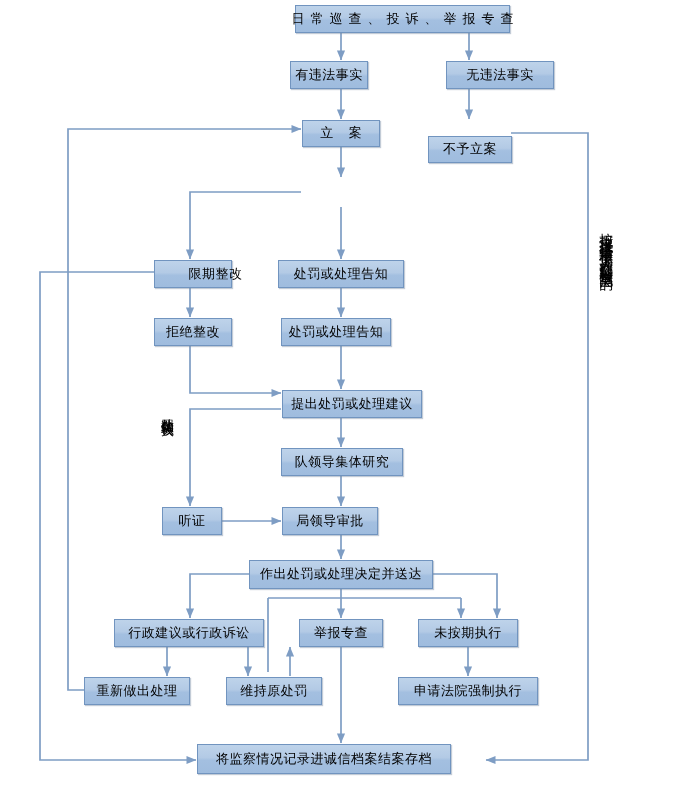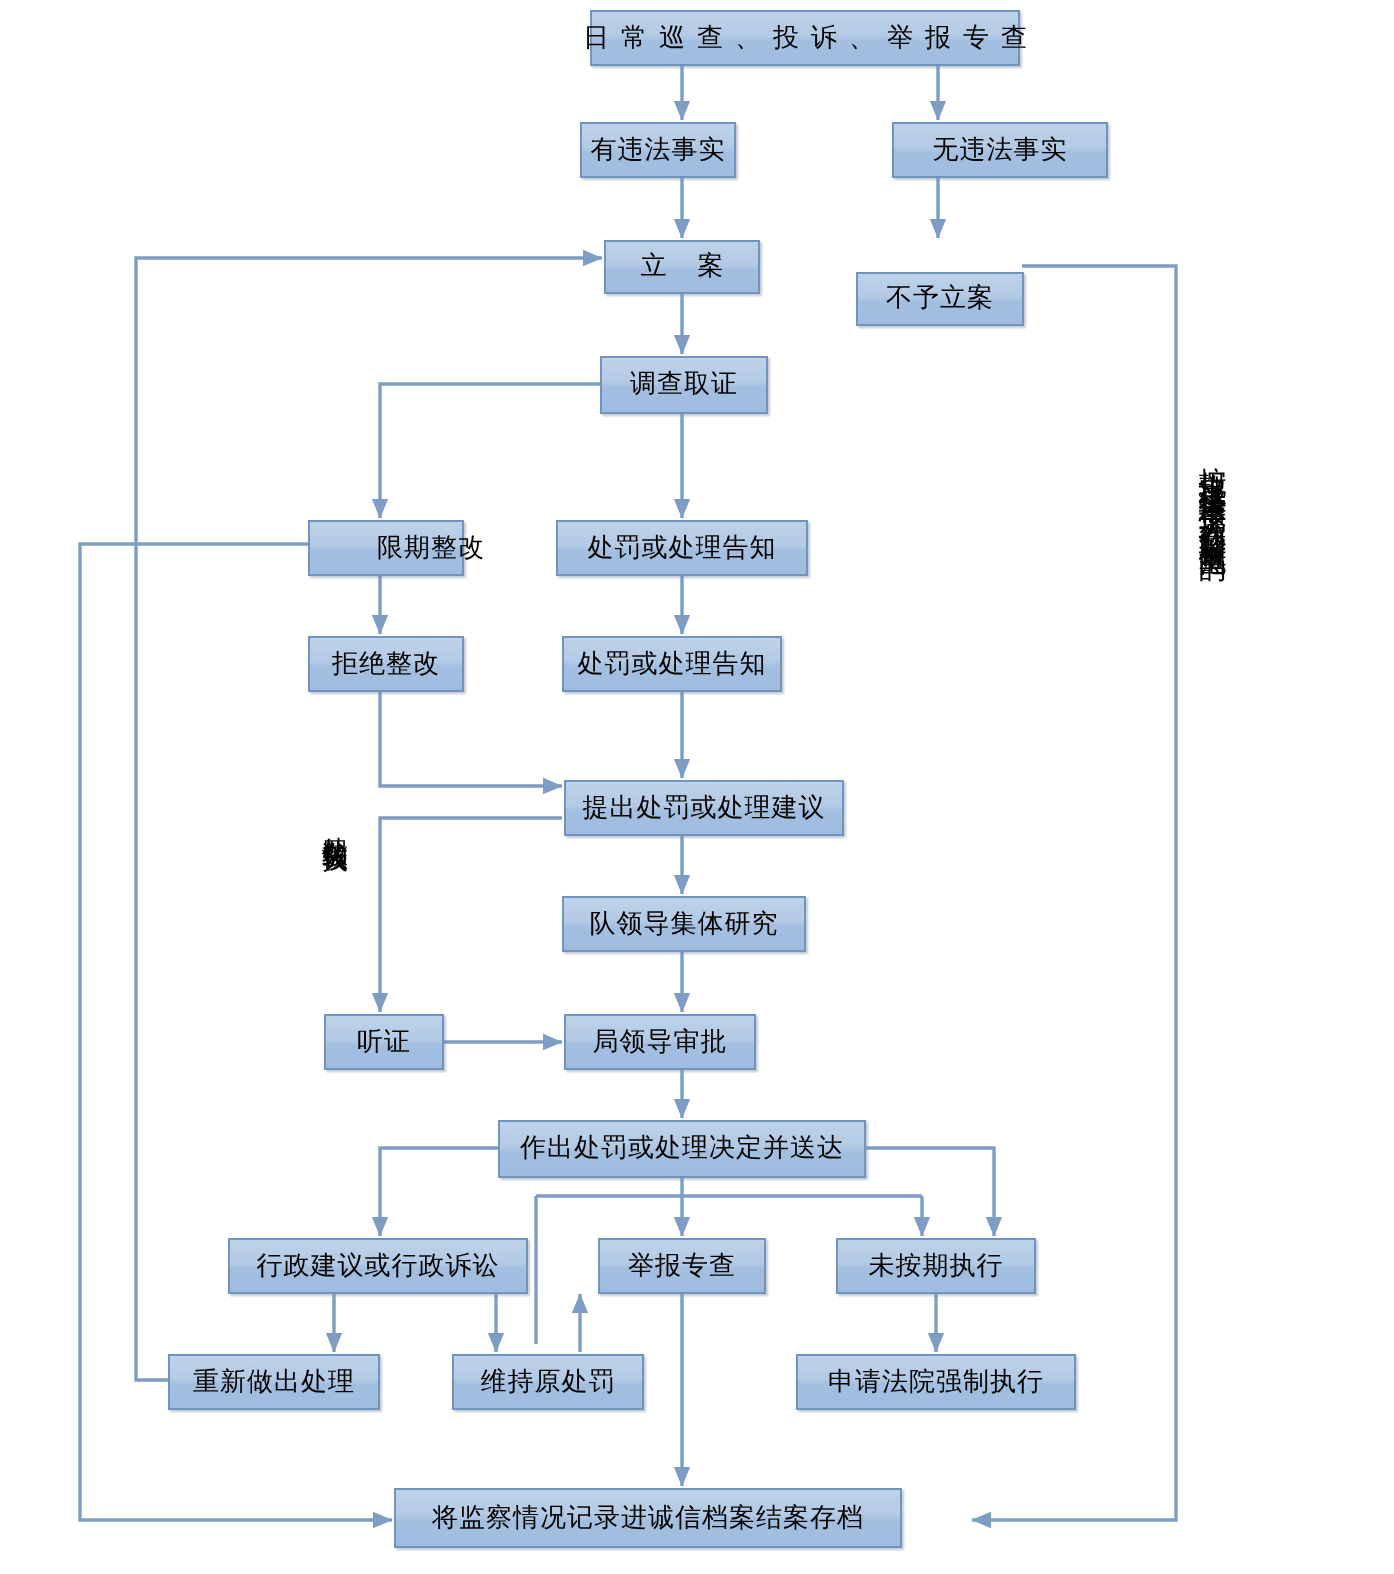--- a/index.html
+++ b/index.html
@@ -149,23 +149,20 @@
   </div>
 
   <div class="node wide-space" style="left:302px; top:120px; width:78px; height:27px;">
     <span>立  案</span>
   </div>
 
   <div class="node" style="left:428px; top:120px; width:84px; height:27px;margin-top:16px;">
     <span>不予立案</span>
   </div>
 
-  <div class="node" style="left:300px; top:178px; width:84px; height:29px;">
-    <span>调查取证</span>
-  </div>
 
   <div class="node" style="left:154px; top:260px; width:78px; height:28px;padding-left:45px;">
     <span>限期整改</span>
   </div>
 
   <div class="node" style="left:278px; top:260px; width:126px; height:28px;">
     <span>处罚或处理告知</span>
   </div>
 
   <div class="node" style="left:154px; top:318px; width:78px; height:28px;">

